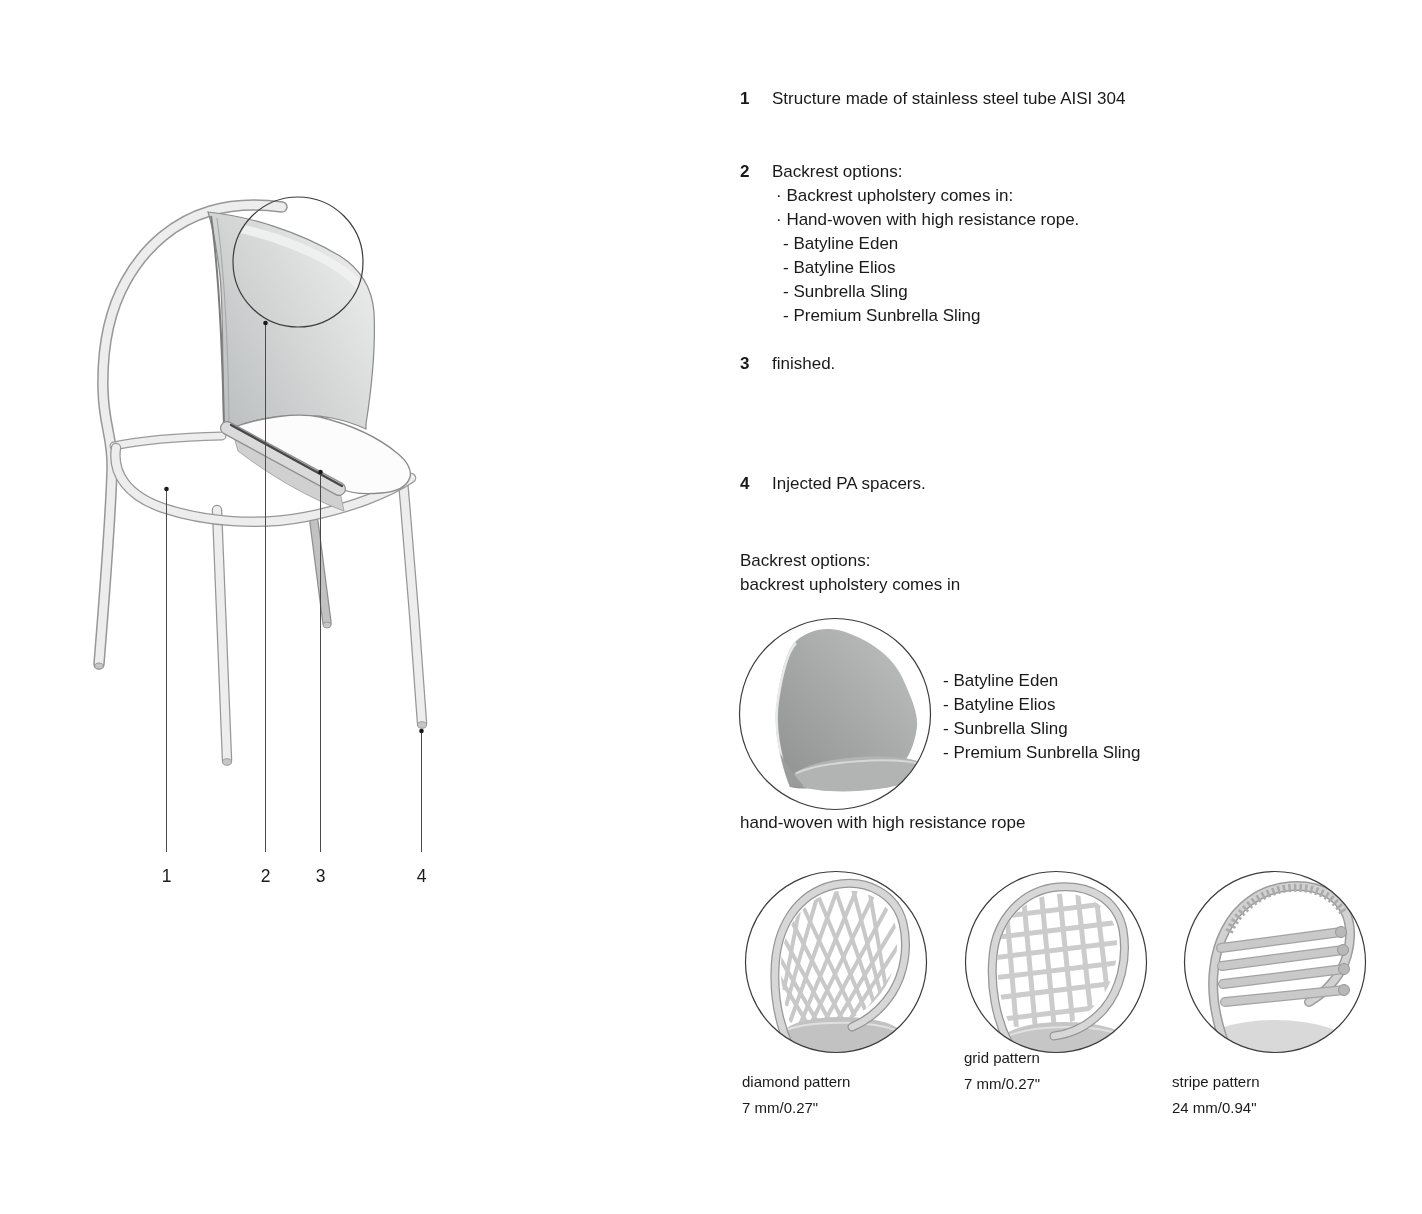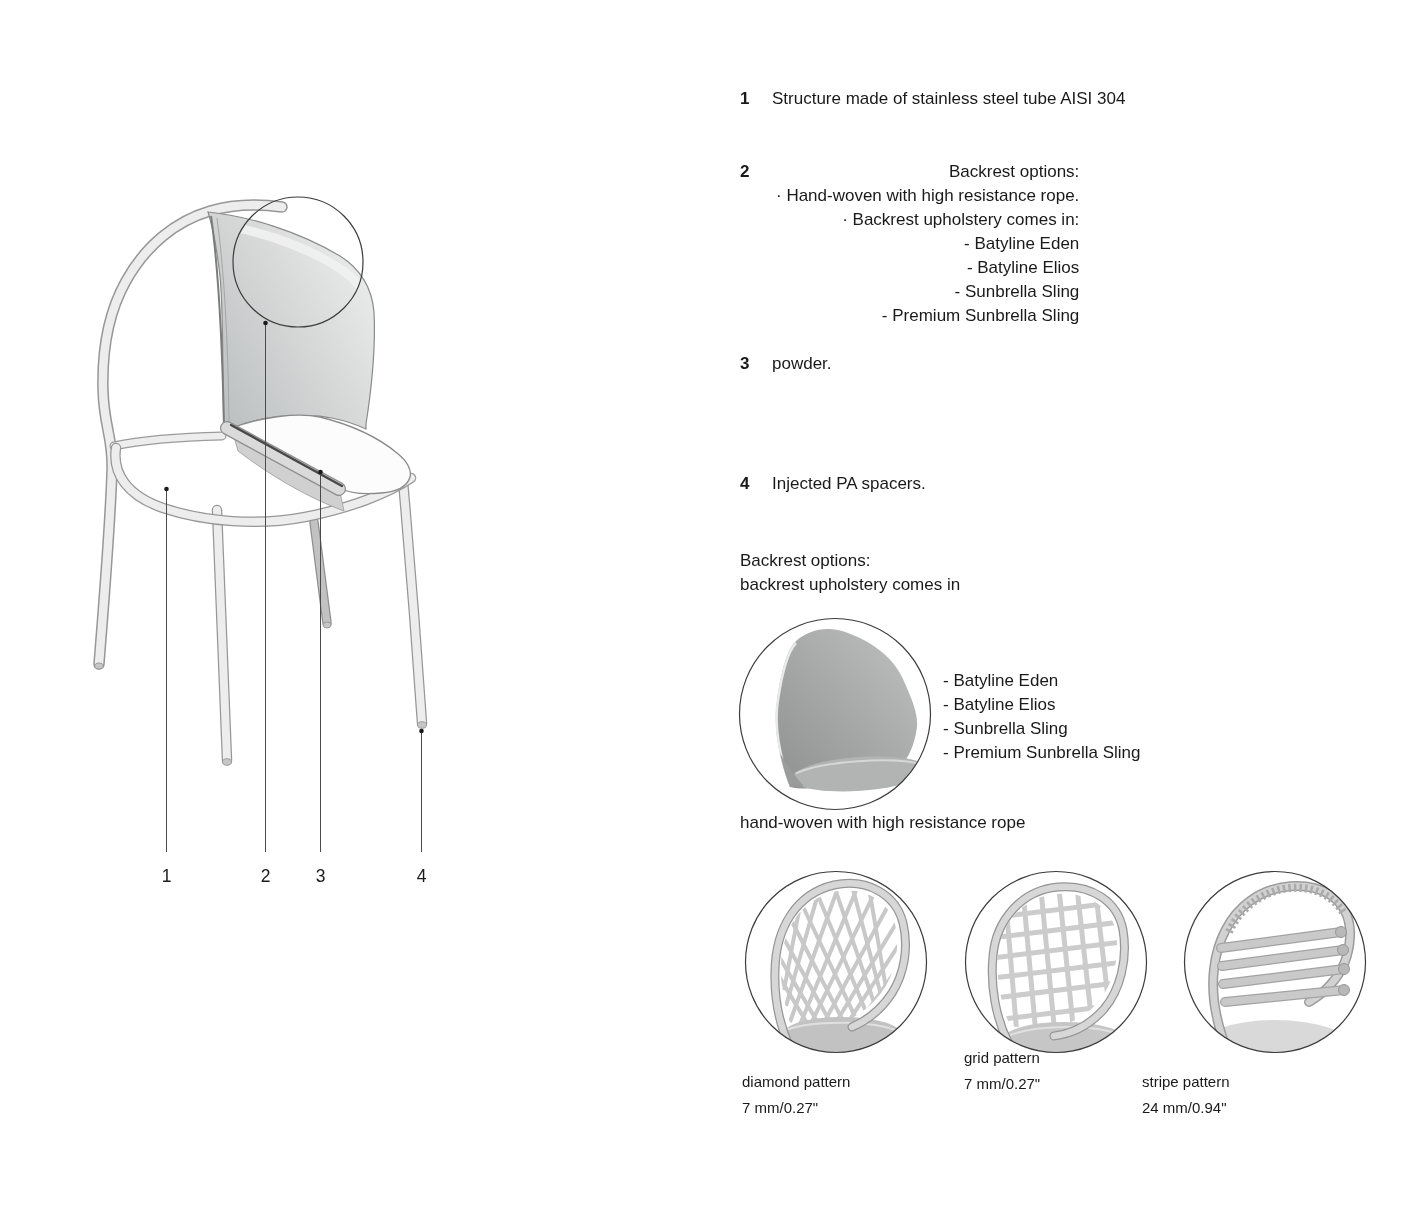--- a/index.html
+++ b/index.html
@@ -3,21 +3,21 @@
 <meta charset="utf-8">
 <style>
   * { margin:0; padding:0; box-sizing:border-box; }
   html,body { width:1422px; height:1214px; background:#ffffff; overflow:hidden;
               font-family:"Liberation Sans","DejaVu Sans",sans-serif; color:#1a1a1a; }
   .canvas { position:relative; width:1422px; height:1214px; background:#fff; }
   .txt { position:absolute; font-size:17px; line-height:24px; white-space:nowrap; }
   .spec-item { position:absolute; left:740px; display:flex; }
   .spec-num { width:32px; font-weight:700; font-size:17px; line-height:24px; }
   .spec-body { font-size:17px; line-height:24px; }
-  .spec-line { white-space:nowrap;text-align:right; }
+  .spec-line { white-space:nowrap; }
   .indent-dot  { padding-left:4px; }
   .indent-dash { padding-left:11px; }
   .pattern-label { position:absolute; font-size:15px; line-height:26px; white-space:nowrap; }
   svg { position:absolute; display:block; }
   .chair-svg { left:0; top:0; width:540px; height:920px; }
   .photo-upholstery { left:738px; top:617px; width:194px; height:194px; }
   .photo-diamond { left:744px; top:870px; width:184px; height:184px; }
   .photo-grid    { left:964px; top:870px; width:184px; height:184px; }
   .photo-stripe  { left:1183px; top:870px; width:184px; height:184px; }
   text { font-family:"Liberation Sans","DejaVu Sans",sans-serif; }
@@ -110,33 +110,33 @@
     <div class="spec-num">1</div>
     <div class="spec-body">
       <div class="spec-line">Structure made of stainless steel tube AISI 304</div>
     </div>
   </div>
 
   <div class="spec-item" style="top:160px">
     <div class="spec-num">2</div>
     <div class="spec-body">
       <div class="spec-line">Backrest options:</div>
+      <div class="spec-line indent-dot">· Backrest upholstery comes in:</div>
       <div class="spec-line indent-dot">· Hand-woven with high resistance rope.</div>
-      <div class="spec-line indent-dot">· Backrest upholstery comes in:</div>
       <div class="spec-line indent-dash">- Batyline Eden</div>
       <div class="spec-line indent-dash">- Batyline Elios</div>
       <div class="spec-line indent-dash">- Sunbrella Sling</div>
       <div class="spec-line indent-dash">- Premium Sunbrella Sling</div>
     </div>
   </div>
 
   <div class="spec-item" style="top:352px">
     <div class="spec-num">3</div>
     <div class="spec-body">
-      <div class="spec-line">powder.</div>
+      <div class="spec-line">finished.</div>
     </div>
   </div>
 
   <div class="spec-item" style="top:472px">
     <div class="spec-num">4</div>
     <div class="spec-body">
       <div class="spec-line">Injected PA spacers.</div>
     </div>
   </div>
 
@@ -283,18 +283,18 @@
   </svg>
 
   <div class="pattern-label" style="left:742px; top:1069px">
     <div>diamond pattern</div>
     <div>7 mm/0.27"</div>
   </div>
   <div class="pattern-label" style="left:964px; top:1045px">
     <div>grid pattern</div>
     <div>7 mm/0.27"</div>
   </div>
-  <div class="pattern-label" style="left:1142px; top:1069px">
+  <div class="pattern-label" style="left:1172px; top:1069px">
     <div>stripe pattern</div>
     <div>24 mm/0.94"</div>
   </div>
 
 </div>
 
 </body></html>

